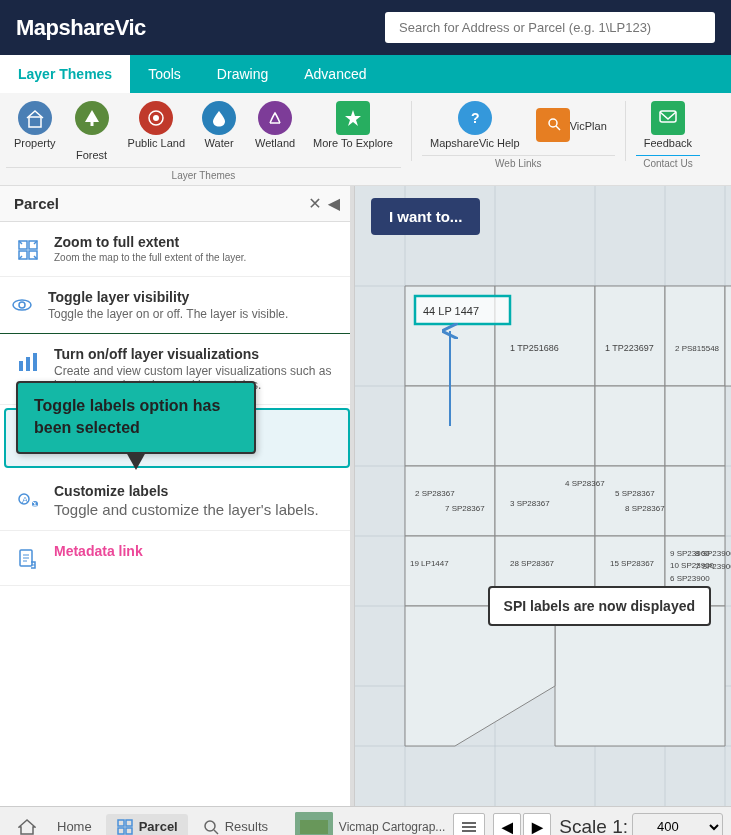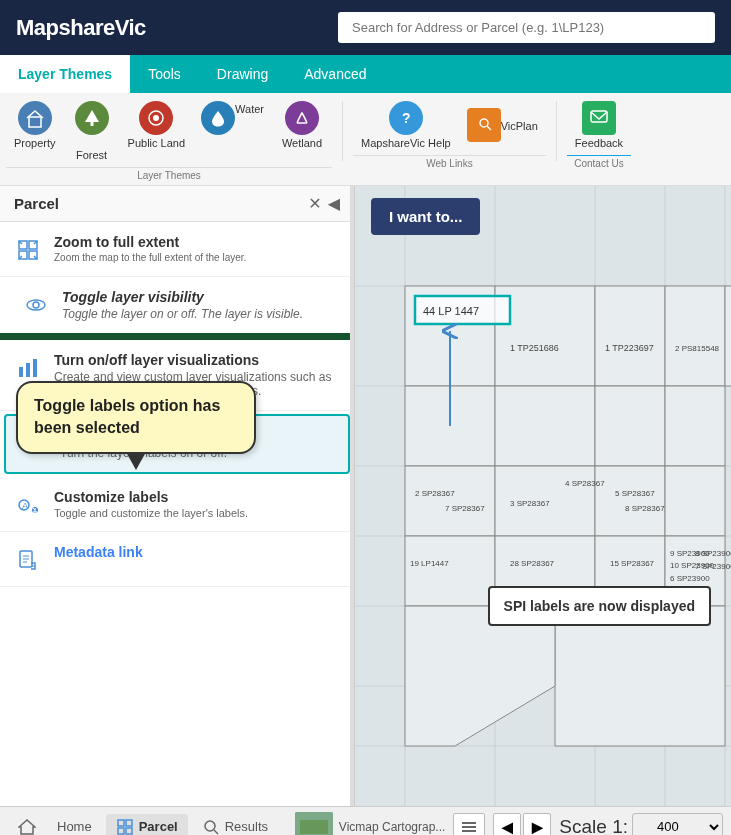--- a/index.html
+++ b/index.html
@@ -3,21 +3,21 @@
   <meta charset="utf-8">
   <style>
     * { box-sizing: border-box; margin: 0; padding: 0; }
     body { font-family: 'Segoe UI', Arial, sans-serif; width: 731px; height: 835px; overflow: hidden; background: #fff; }
   </style>
 </head>
 <body>
 
 <div style="background:#1a2744;height:55px;display:flex;align-items:center;padding:0 16px;">
   <span style="color:#fff;font-size:22px;font-weight:bold;margin-right:auto;letter-spacing:-0.5px;">MapshareVic</span>
-  <input type="text" style="background: rgb(255, 255, 255); border: none; border-radius: 3px; padding: 8px 14px; width: 377px; font-size: 13px; color: rgb(85, 85, 85); outline: none;" placeholder="Search for Address or Parcel (e.g. 1\LP123)">
+  <input type="text" style="background: rgb(255, 255, 255); border: none; border-radius: 3px; padding: 8px 14px; width: 330px; font-size: 13px; color: rgb(85, 85, 85); outline: none;" placeholder="Search for Address or Parcel (e.g. 1\LP123)">
 </div>
 
 <div style="background:#00aeae;display:flex;height:38px;align-items:stretch;">
   <button style="background:#fff;color:#00aeae;font-weight:700;padding:0 18px;border:none;font-size:14px;cursor:pointer;"><span>Layer Themes</span></button>
   <button style="background:transparent;color:#fff;padding:0 18px;border:none;font-size:14px;cursor:pointer;"><span>Tools</span></button>
   <button style="background:transparent;color:#fff;padding:0 18px;border:none;font-size:14px;cursor:pointer;"><span>Drawing</span></button>
   <button style="background:transparent;color:#fff;padding:0 18px;border:none;font-size:14px;cursor:pointer;"><span>Advanced</span></button>
 </div>
 
 <div style="background:#f5f5f5;border-bottom:1px solid #ddd;display:flex;align-items:flex-start;padding:4px 0;">
@@ -48,39 +48,47 @@
       <div style="display:flex;flex-direction:column;align-items:center;padding:4px 8px;cursor:pointer;min-width:68px;">
         <div style="width:34px;height:34px;background:#c0392b;border-radius:50%;display:flex;align-items:center;justify-content:center;">
           <svg width="20" height="20" viewBox="0 0 20 20">
               <circle cx="10" cy="10" r="7" fill="none" stroke="#fff" stroke-width="1.5"></circle>
               <circle cx="10" cy="10" r="3" fill="#fff"></circle>
             </svg>
         </div>
         <span style="font-size:11px;color:#333;margin-top:2px;text-align:center;">Public Land</span>
       </div>
 
-      <div style="display:flex;align-items:flex-start;padding:4px 8px;cursor:pointer;min-width:52px;">
+      <div style="display:flex;flex-direction:column;align-items:center;padding:4px 8px;cursor:pointer;min-width:52px;">
         <div style="width:34px;height:34px;background:#2980b9;border-radius:50%;display:flex;align-items:center;justify-content:center;">
           <svg width="20" height="20" viewBox="0 0 20 20">
               <path d="M10 3 C10 3 4 10 4 13.5 C4 16.5 6.7 18.5 10 18.5 C13.3 18.5 16 16.5 16 13.5 C16 10 10 3 10 3Z" fill="#fff"></path>
             </svg>
         </div>
         <span style="font-size:11px;color:#333;margin-top:2px;">Water</span>
       </div>
 
       <div style="display:flex;flex-direction:column;align-items:center;padding:4px 8px;cursor:pointer;min-width:60px;">
         <div style="width:34px;height:34px;background:#7d3c98;border-radius:50%;display:flex;align-items:center;justify-content:center;">
           <svg width="20" height="20" viewBox="0 0 20 20">
               <path d="M5 15 Q8 8 10 5 Q12 8 15 15" fill="none" stroke="#fff" stroke-width="1.5"></path>
               <line x1="5" y1="15" x2="15" y2="15" stroke="#fff" stroke-width="1.5"></line>
             </svg>
         </div>
         <span style="font-size:11px;color:#333;margin-top:2px;">Wetland</span>
       </div>
 
+      <div style="display:flex;flex-direction:column;align-items:center;padding:4px 8px;cursor:pointer;min-width:72px;">
+        <div style="width:34px;height:34px;background:#27ae60;border-radius:4px;display:flex;align-items:center;justify-content:center;">
+          <svg width="20" height="20" viewBox="0 0 20 20">
+              <polygon points="10,2 12,8 18,8 13,12 15,18 10,14 5,18 7,12 2,8 8,8" fill="#fff"></polygon>
+            </svg>
+        </div>
+        <span style="font-size:11px;color:#333;margin-top:2px;text-align:center;">More To Explore</span>
+      </div>
     </div>
     <span style="font-size:10px;color:#777;border-top:1px solid #ddd;width:100%;text-align:center;padding-top:2px;margin-top:2px;">Layer Themes</span>
   </div>
 
   <div style="width:1px;background:#ddd;height:60px;margin:4px 4px;"></div>
 
   <div style="display:flex;flex-direction:column;align-items:center;padding:0 6px;">
     <div style="display:flex;">
 
       <div style="display:flex;flex-direction:column;align-items:center;padding:4px 8px;cursor:pointer;min-width:72px;">
@@ -128,21 +136,21 @@
   <div style="width:355px;background:#fff;border-right:1px solid #ccc;display:flex;flex-direction:column;overflow-y:auto;position:relative;flex-shrink:0;">
 
     <div style="display:flex;align-items:center;justify-content:space-between;padding:8px 14px;border-bottom:1px solid #ddd;background:#f9f9f9;">
       <span style="font-size:15px;font-weight:600;color:#333;">Parcel</span>
       <div style="display:flex;gap:6px;">
         <button style="background:none;border:none;font-size:16px;cursor:pointer;color:#666;">✕</button>
         <button style="background:none;border:none;font-size:16px;cursor:pointer;color:#666;">◀</button>
       </div>
     </div>
 
-    <div style="position:absolute;top:195px;left:16px;background:#fef9c3;border:2px solid #333;border-radius:16px;padding:12px 16px;max-width:240px;z-index:20;box-shadow:2px 2px 6px rgba(0,0,0,0.2);">
+    <div style="position:absolute;top:195px;left:16px;background:#14b8a6;border:2px solid #333;border-radius:4px;padding:12px 16px;max-width:240px;z-index:20;box-shadow:2px 2px 6px rgba(0,0,0,0.2);">
       <span style="font-size:16px;font-weight:bold;color:#222;line-height:1.4;">Toggle labels option has been selected</span>
       <div style="position:absolute;bottom:-18px;left:50%;transform:translateX(-50%);width:0;height:0;border-left:10px solid transparent;border-right:10px solid transparent;border-top:18px solid #333;"></div>
     </div>
 
     <div style="display:flex;align-items:flex-start;padding:12px 14px;border-bottom:1px solid #eee;cursor:pointer;">
       <div style="width:28px;height:28px;margin-right:12px;flex-shrink:0;display:flex;align-items:center;justify-content:center;margin-top:2px;">
         <svg width="22" height="22" viewBox="0 0 22 22">
             <rect x="2" y="2" width="8" height="8" fill="none" stroke="#4a90d9" stroke-width="1.5"></rect>
             <polyline points="5,5 2,2" stroke="#4a90d9" stroke-width="1.5"></polyline>
             <rect x="12" y="2" width="8" height="8" fill="none" stroke="#4a90d9" stroke-width="1.5"></rect>
@@ -152,21 +160,21 @@
             <rect x="12" y="12" width="8" height="8" fill="none" stroke="#4a90d9" stroke-width="1.5"></rect>
             <polyline points="17,17 20,20" stroke="#4a90d9" stroke-width="1.5"></polyline>
           </svg>
       </div>
       <div>
         <div style="font-size:14px;font-weight:600;color:#333;">Zoom to full extent</div>
         <div style="font-size:10px;color:#666;margin-top:2px;">Zoom the map to the full extent of the layer.</div>
       </div>
     </div>
 
-    <div style="display:flex;align-items:flex-start;padding:12px 22px;border-bottom:7px solid #14532d;cursor:pointer;font-style:italic;">
+    <div style="display:flex;align-items:flex-start;padding:12px 8px;border-bottom:1px solid #14532d;cursor:pointer;">
       <div style="width:28px;height:28px;margin-right:12px;flex-shrink:0;display:flex;align-items:center;justify-content:center;margin-top:2px;">
         <svg width="22" height="22" viewBox="0 0 22 22">
             <ellipse cx="11" cy="11" rx="9" ry="5" fill="none" stroke="#4a90d9" stroke-width="1.5"></ellipse>
             <circle cx="11" cy="11" r="3" fill="none" stroke="#4a90d9" stroke-width="1.5"></circle>
           </svg>
       </div>
       <div>
         <div style="font-size:14px;font-weight:600;color:#333;">Toggle layer visibility</div>
         <div style="font-size:12px;color:#666;margin-top:2px;">Toggle the layer on or off. The layer is visible.</div>
       </div>
@@ -208,37 +216,37 @@
             <circle cx="7" cy="11" r="5" fill="none" stroke="#4a90d9" stroke-width="1.5"></circle>
             <text x="5" y="15" font-size="9" fill="#4a90d9">A</text>
             <circle cx="18" cy="16" r="3" fill="#4a90d9"></circle>
             <line x1="16" y1="14" x2="18" y2="16" stroke="#fff" stroke-width="1"></line>
             <line x1="18" y1="14" x2="18" y2="18" stroke="#fff" stroke-width="1"></line>
             <line x1="16" y1="18" x2="20" y2="18" stroke="#fff" stroke-width="1"></line>
           </svg>
       </div>
       <div>
         <div style="font-size:14px;font-weight:600;color:#333;">Customize labels</div>
-        <div style="font-size:11px;color:#666;margin-top:2px;">Toggle and customize the layer's labels.</div>
+        <div style="font-size:15px;color:#666;margin-top:2px;">Toggle and customize the layer's labels.</div>
       </div>
     </div>
 
     <div style="display:flex;align-items:flex-start;padding:12px 14px;border-bottom:1px solid #eee;cursor:pointer;">
       <div style="width:28px;height:28px;margin-right:12px;flex-shrink:0;display:flex;align-items:center;justify-content:center;margin-top:2px;">
         <svg width="22" height="22" viewBox="0 0 22 22">
             <rect x="3" y="2" width="12" height="16" rx="1" fill="none" stroke="#4a90d9" stroke-width="1.5"></rect>
             <line x1="6" y1="7" x2="12" y2="7" stroke="#4a90d9" stroke-width="1"></line>
             <line x1="6" y1="10" x2="12" y2="10" stroke="#4a90d9" stroke-width="1"></line>
             <line x1="6" y1="13" x2="10" y2="13" stroke="#4a90d9" stroke-width="1"></line>
             <polyline points="14,14 18,14 18,20 14,20" fill="none" stroke="#4a90d9" stroke-width="1.5"></polyline>
             <line x1="14" y1="17" x2="18" y2="17" stroke="#4a90d9" stroke-width="1"></line>
           </svg>
       </div>
       <div>
-        <div style="font-size:14px;font-weight:600;color:#3b82f6;">Metadata link</div>
+        <div style="font-size:14px;font-weight:600;color:#ec4899;">Metadata link</div>
       </div>
     </div>
 
     <div style="position:absolute;right:0;top:0;bottom:0;width:4px;background:#ddd;cursor:col-resize;"></div>
   </div>
 
   <div style="flex:1;background:#86efac;position:relative;overflow:hidden;">
 
     <button style="position:absolute;top:12px;left:16px;background:#2c3e6e;color:#fff;border:none;border-radius:4px;padding:10px 18px;font-size:15px;font-weight:600;cursor:pointer;z-index:5;">
       <span>I want to...</span>

